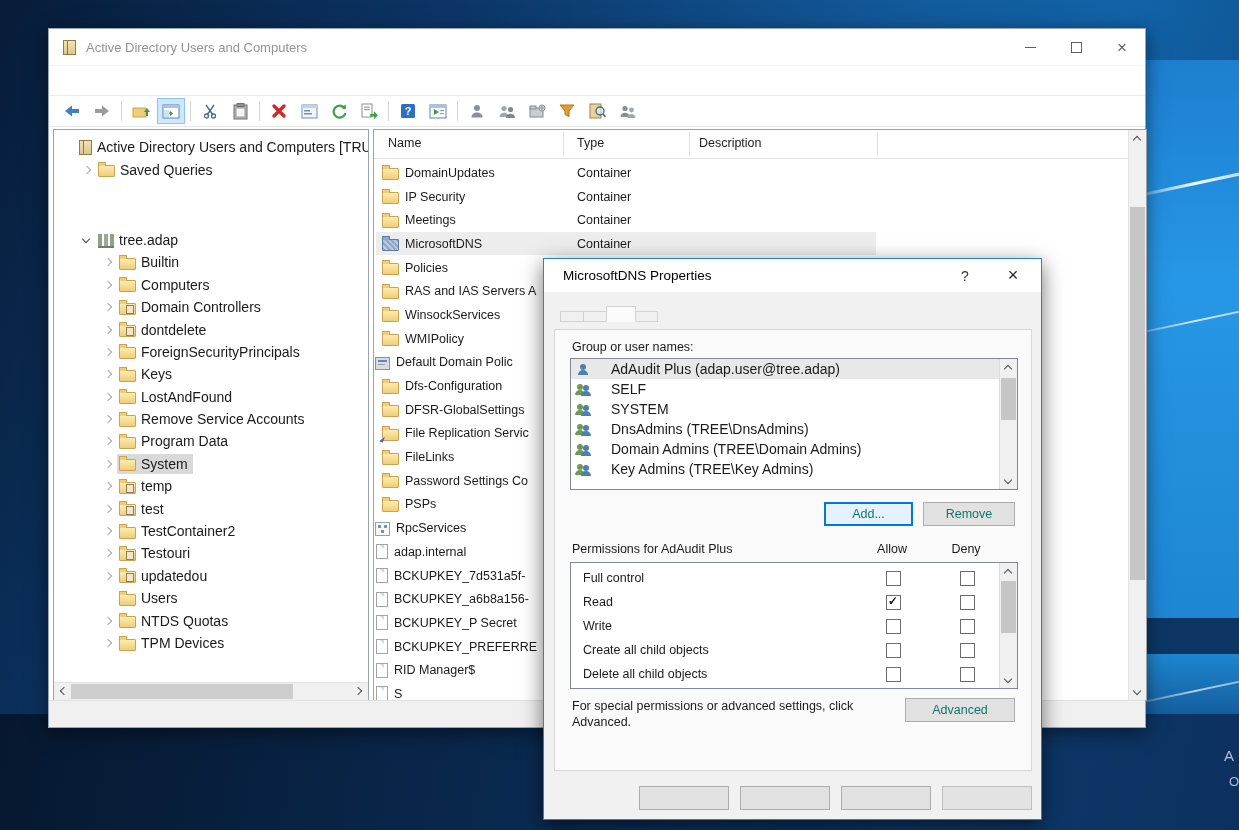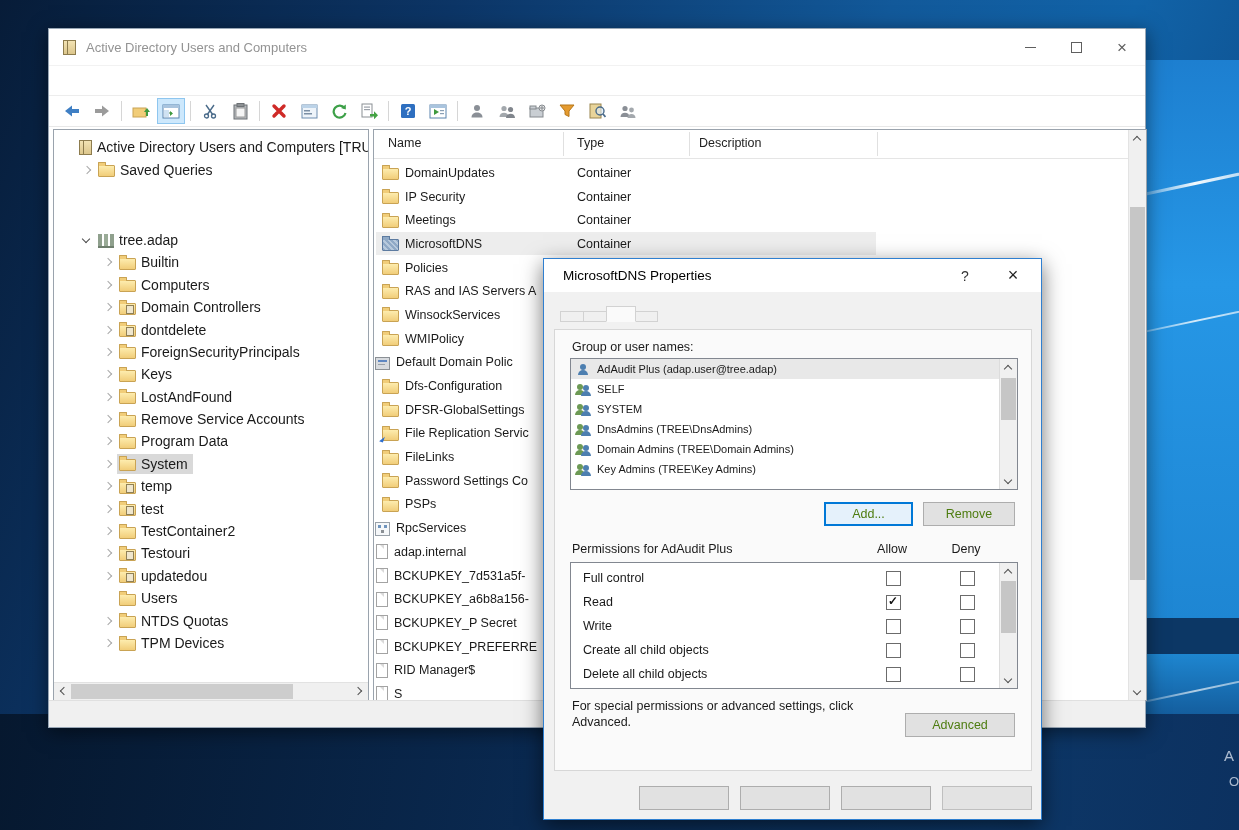--- a/index.html
+++ b/index.html
@@ -111,40 +111,40 @@
   .dlg-close-btn{width:56px;text-align:center;font-size:18px;color:#222;}
   .tabs{position:absolute;left:16px;top:47px;display:flex;align-items:flex-end;z-index:3;}
   .tab{padding:4px 11px 5px 11px;font-size:12.5px;background:#f0f0f0;border:1px solid #d2d2d2;border-left:none;color:#111;}
   .tab:first-child{border-left:1px solid #d2d2d2;}
   .tab.selected{background:#fafafa;border:1px solid #d2d2d2;position:relative;top:0;padding:7px 14px 7px 14px;margin:0 -1px;z-index:4;border-bottom:1px solid #fafafa;}
   .tab-page{position:absolute;left:10px;right:9px;top:70px;height:442px;background:#fafafa;border:1px solid #d7d7d7;box-sizing:border-box;}
   .group-label{position:absolute;left:17px;top:10px;font-size:12.5px;}
   .principal-box{position:absolute;left:15px;top:28px;width:448px;height:132px;background:#fff;border:1px solid #828790;box-sizing:border-box;overflow:hidden;}
   .principal{display:flex;align-items:center;height:20px;padding-left:4px;white-space:nowrap;}
   .principal.selected{background:#e8e8e8;}
-  .principal span.pname{margin-left:4px;font-size:11px;}
+  .principal span.pname{margin-left:18px;font-size:14px;}
   .pv-scroll{position:absolute;right:0;top:0;bottom:0;width:17px;background:#f0f0f0;border-left:1px solid #dcdcdc;}
   .pv-thumb{position:absolute;left:1px;top:19px;width:15px;height:42px;background:#c6c6c6;}
-  .btn{background:#e1e1e1;border:1px solid #adadad;font-size:12.5px;color:#4d7c0f;display:flex;align-items:center;justify-content:center;box-sizing:border-box;}
+  .btn{background:#e1e1e1;border:1px solid #adadad;font-size:12.5px;color:#0f766e;display:flex;align-items:center;justify-content:center;box-sizing:border-box;}
   .btn-add{position:absolute;left:269px;top:172px;width:89px;height:24px;background:#e5f1fb;border:2px solid #0078d7;}
   .btn-remove{position:absolute;left:368px;top:172px;width:92px;height:24px;}
   .perm-label{position:absolute;left:17px;top:212px;font-size:12.5px;}
   .allow-h{position:absolute;left:317px;top:212px;width:40px;text-align:center;font-size:12.5px;}
   .deny-h{position:absolute;left:391px;top:212px;width:40px;text-align:center;font-size:12.5px;}
   .perm-box{position:absolute;left:15px;top:232px;width:448px;height:127px;background:#fff;border:1px solid #828790;box-sizing:border-box;overflow:hidden;}
   .perm-rows{position:absolute;left:0;top:4px;right:17px;}
   .perm-row{position:relative;height:24px;}
   .perm-name{position:absolute;left:12px;top:4px;font-size:12.5px;white-space:nowrap;}
   .cbx{position:absolute;top:4px;width:13px;height:13px;background:#fff;border:1px solid #6b6b6b;}
   .cbx.allow{left:315px;} .cbx.deny{left:389px;}
   .cbx.checked::after{content:"\2713";position:absolute;left:1px;top:-2px;font-size:12px;font-weight:bold;color:#111;}
   .permv-scroll{position:absolute;right:0;top:0;bottom:0;width:17px;background:#f0f0f0;border-left:1px solid #dcdcdc;}
   .permv-thumb{position:absolute;left:1px;top:18px;width:15px;height:52px;background:#c6c6c6;}
   .note{position:absolute;left:17px;top:368px;font-size:12.5px;line-height:16px;}
-  .btn-advanced{position:absolute;left:350px;top:383px;width:110px;height:24px;}
+  .btn-advanced{position:absolute;left:350px;top:368px;width:110px;height:24px;}
   .dlg-buttons{position:absolute;left:0;right:0;top:527px;display:flex;justify-content:flex-end;padding-right:9px;gap:11px;}
   .dlg-btn{width:90px;height:24px;}
   .dlg-btn.disabled{color:#a3a3a3;border-color:#bfbfbf;background:#e3e3e3;}
 </style>
 </head>
 <body>
 
 <div class="wp wp-pane1"></div>
 <div class="wp wp-band"></div>
 <div class="wp wp-pane2"></div>

